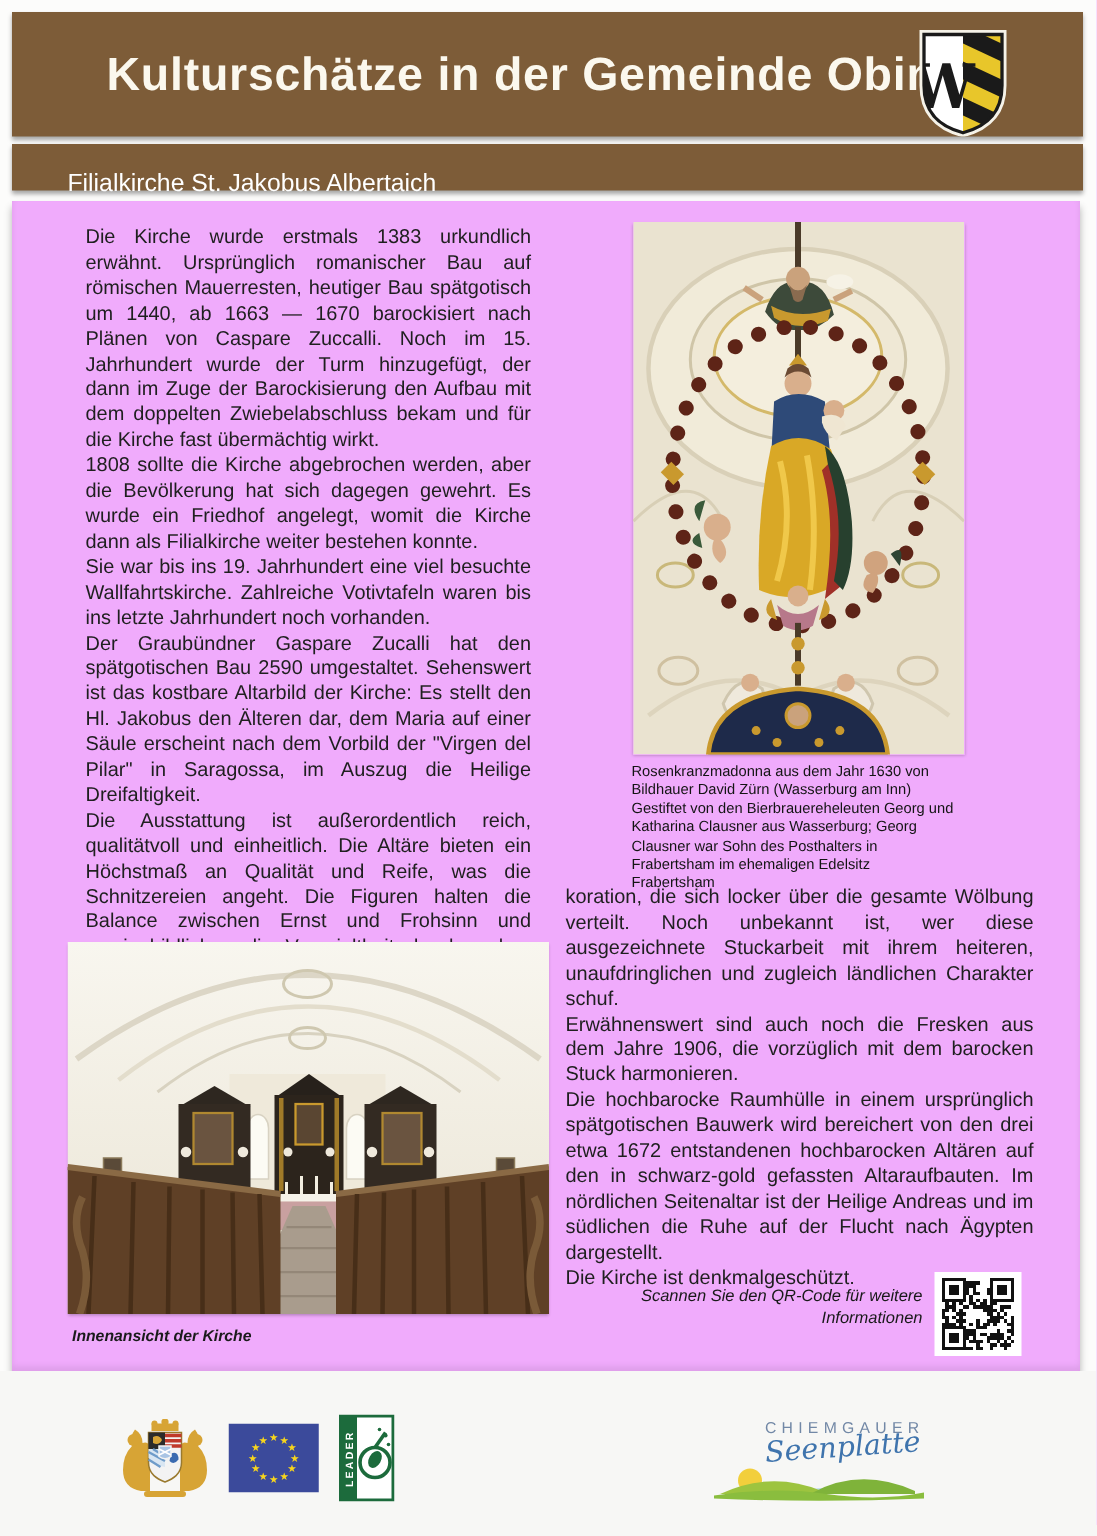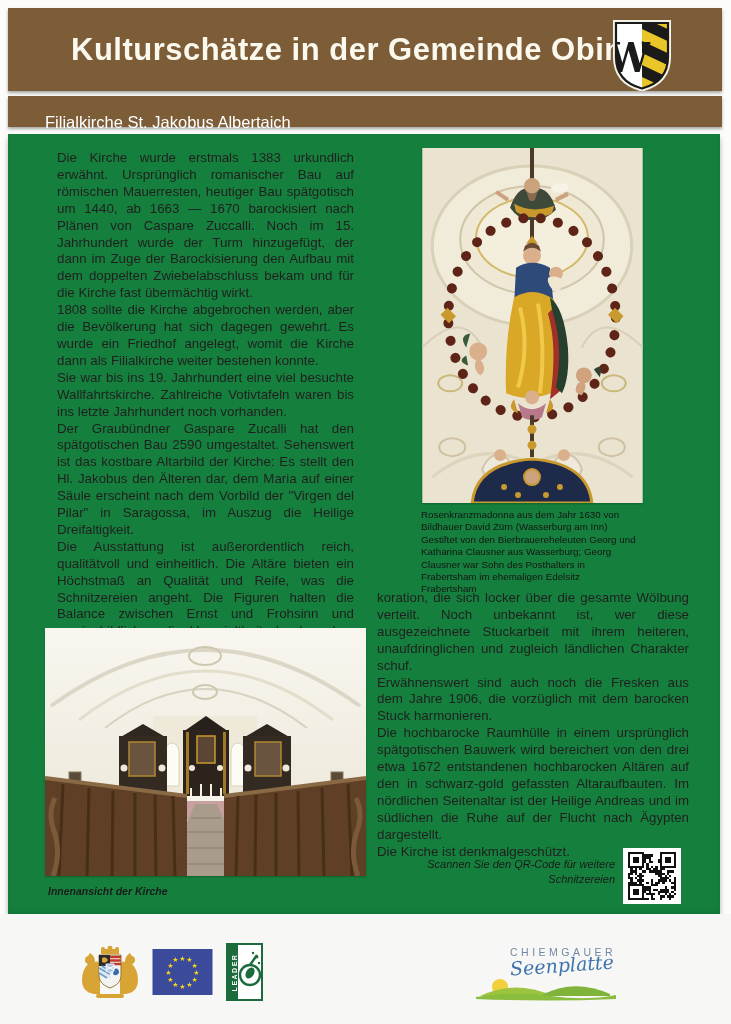--- a/index.html
+++ b/index.html
@@ -8,21 +8,21 @@
 
   
   .band{position:absolute;left:8px;width:714px;background:#7d5c38;box-shadow:0 2px 3px rgba(0,0,0,.35);}
   .band-main{top:8px;height:83px;}
   .band-sub{top:96px;height:31px;}
   .page-title{position:absolute;left:63px;top:24px;font-size:31px;font-weight:bold;color:#fbf8ee;letter-spacing:.5px;white-space:nowrap;}
   .obing-arms{position:absolute;left:604px;top:11px;}
   .page-subtitle{position:absolute;left:37px;top:5px;font-size:16.5px;color:#ffffff;white-space:nowrap;margin-top:12px;}
 
   
-  .content{position:absolute;left:8px;top:134px;width:712px;height:780px;background:#15803d;
+  .content{position:absolute;left:8px;top:134px;width:712px;height:780px;background:#f0abfc;
            box-shadow:0 4px 5px rgba(0,0,0,.30), inset 0 -3px 4px rgba(0,0,0,.08);}
   .bodycol{position:absolute;font-size:13.3px;line-height:16.9px;color:#1f1f1f;text-align:justify;}
   .bodycol p{margin:0;}
   .col-left{left:49px;top:16px;width:297px;}
   .col-right{left:369px;top:456px;width:312px;}
 
   .photo{position:absolute;display:block;box-shadow:0 1px 2px rgba(0,0,0,.25);}
   .madonna-photo{left:414px;top:14px;}
   .madonna-caption{position:absolute;left:413px;top:375px;width:215px;font-size:9.8px;line-height:12.4px;color:#141414;white-space:pre-line;}
   .interior-photo{left:37px;top:494px;}
@@ -209,21 +209,21 @@
       <path d="M18,156 L14,248 M44,160 L42,248 M68,163 L67,248 M90,165 L90,248 M110,167 L111,248 M128,168 L130,248" stroke="#472e18" stroke-width="3"></path>
       <path d="M10,170 Q2,186 10,206 Q16,226 8,248" stroke="#7a5a38" stroke-width="5" fill="none"></path>
 
       <path d="M321,150 L179,168 L179,248 L321,248 Z" fill="#5f4026"></path>
       <path d="M321,150 L179,168" stroke="#8a6a45" stroke-width="4"></path>
       <path d="M303,156 L307,248 M277,160 L279,248 M253,163 L254,248 M231,165 L231,248 M211,167 L210,248 M193,168 L191,248" stroke="#472e18" stroke-width="3"></path>
       <path d="M311,170 Q319,186 311,206 Q305,226 313,248" stroke="#7a5a38" stroke-width="5" fill="none"></path>
     </svg>
     <div class="interior-caption">Innenansicht der Kirche</div>
 
-    <div class="qr-note">Scannen Sie den QR-Code für weitere Schnitzereien</div>
+    <div class="qr-note">Scannen Sie den QR-Code für weitere Informationen</div>
     <div class="qr-box">
       <svg id="qr-svg" viewBox="0 0 21 21" shape-rendering="crispEdges">
           <g fill="#111">
             <rect x="0" y="0" width="1" height="1"></rect>
             <rect x="1" y="0" width="1" height="1"></rect>
             <rect x="2" y="0" width="1" height="1"></rect>
             <rect x="3" y="0" width="1" height="1"></rect>
             <rect x="4" y="0" width="1" height="1"></rect>
             <rect x="5" y="0" width="1" height="1"></rect>
             <rect x="6" y="0" width="1" height="1"></rect>

